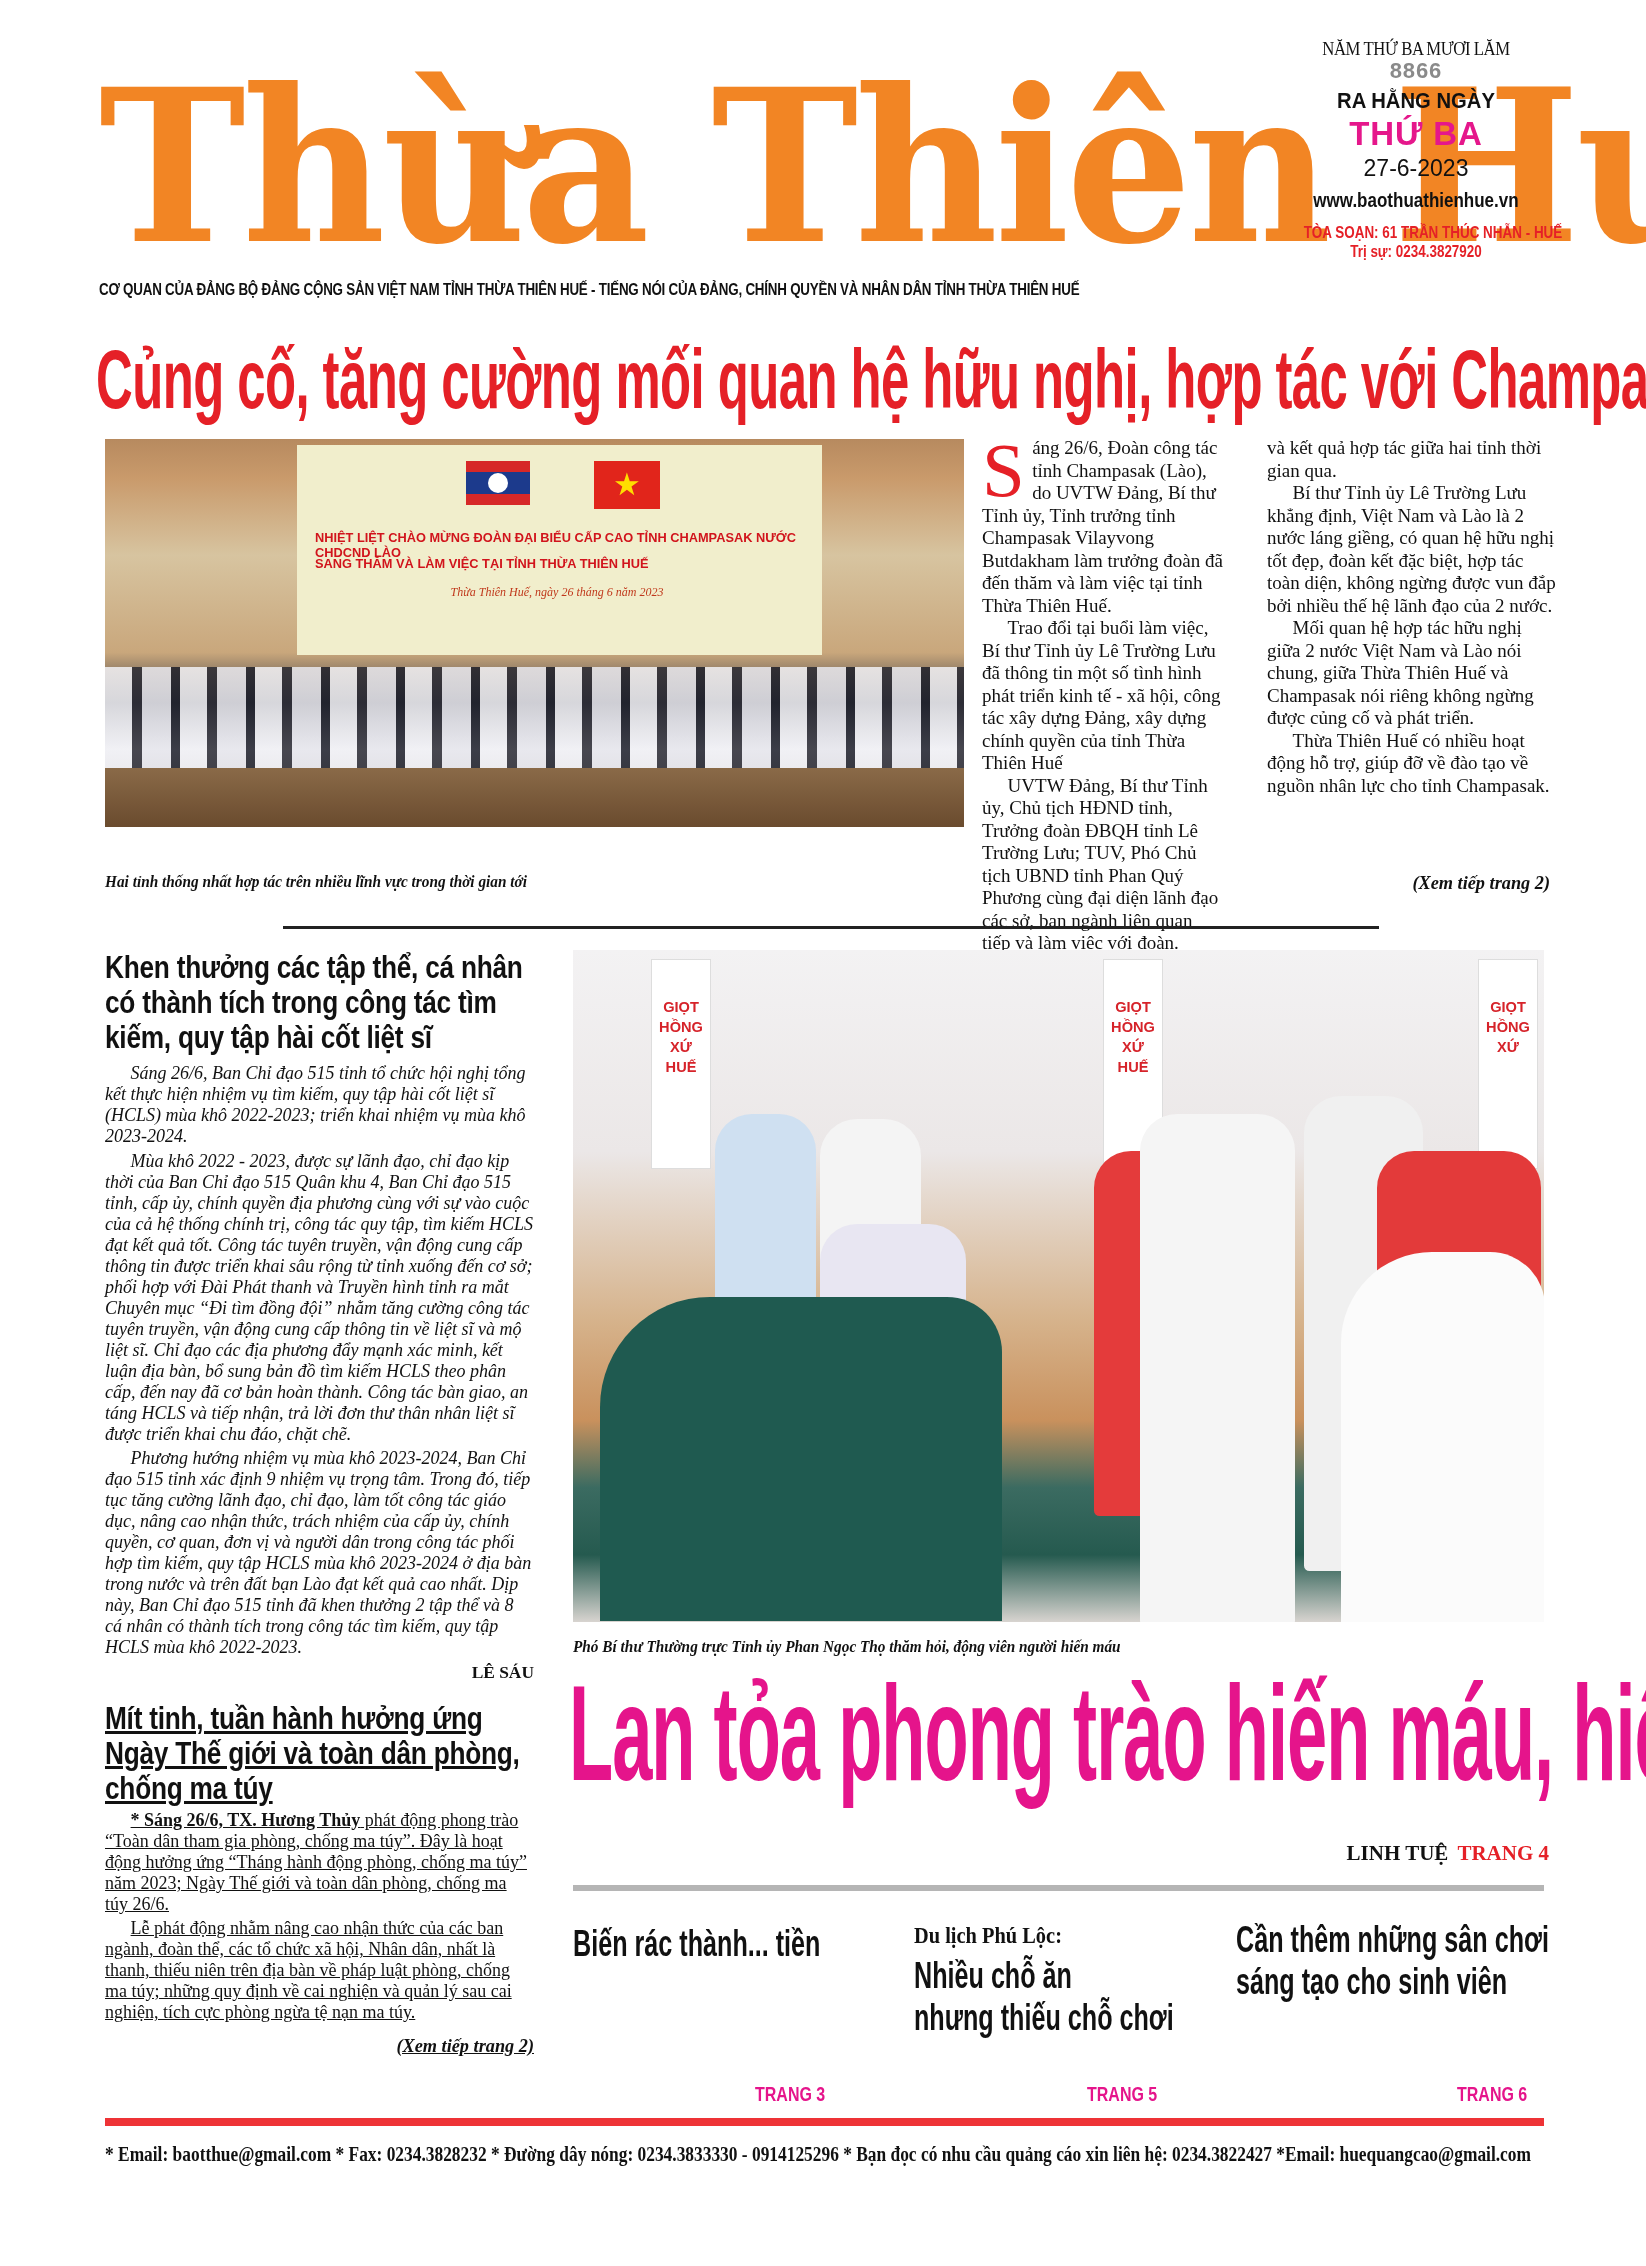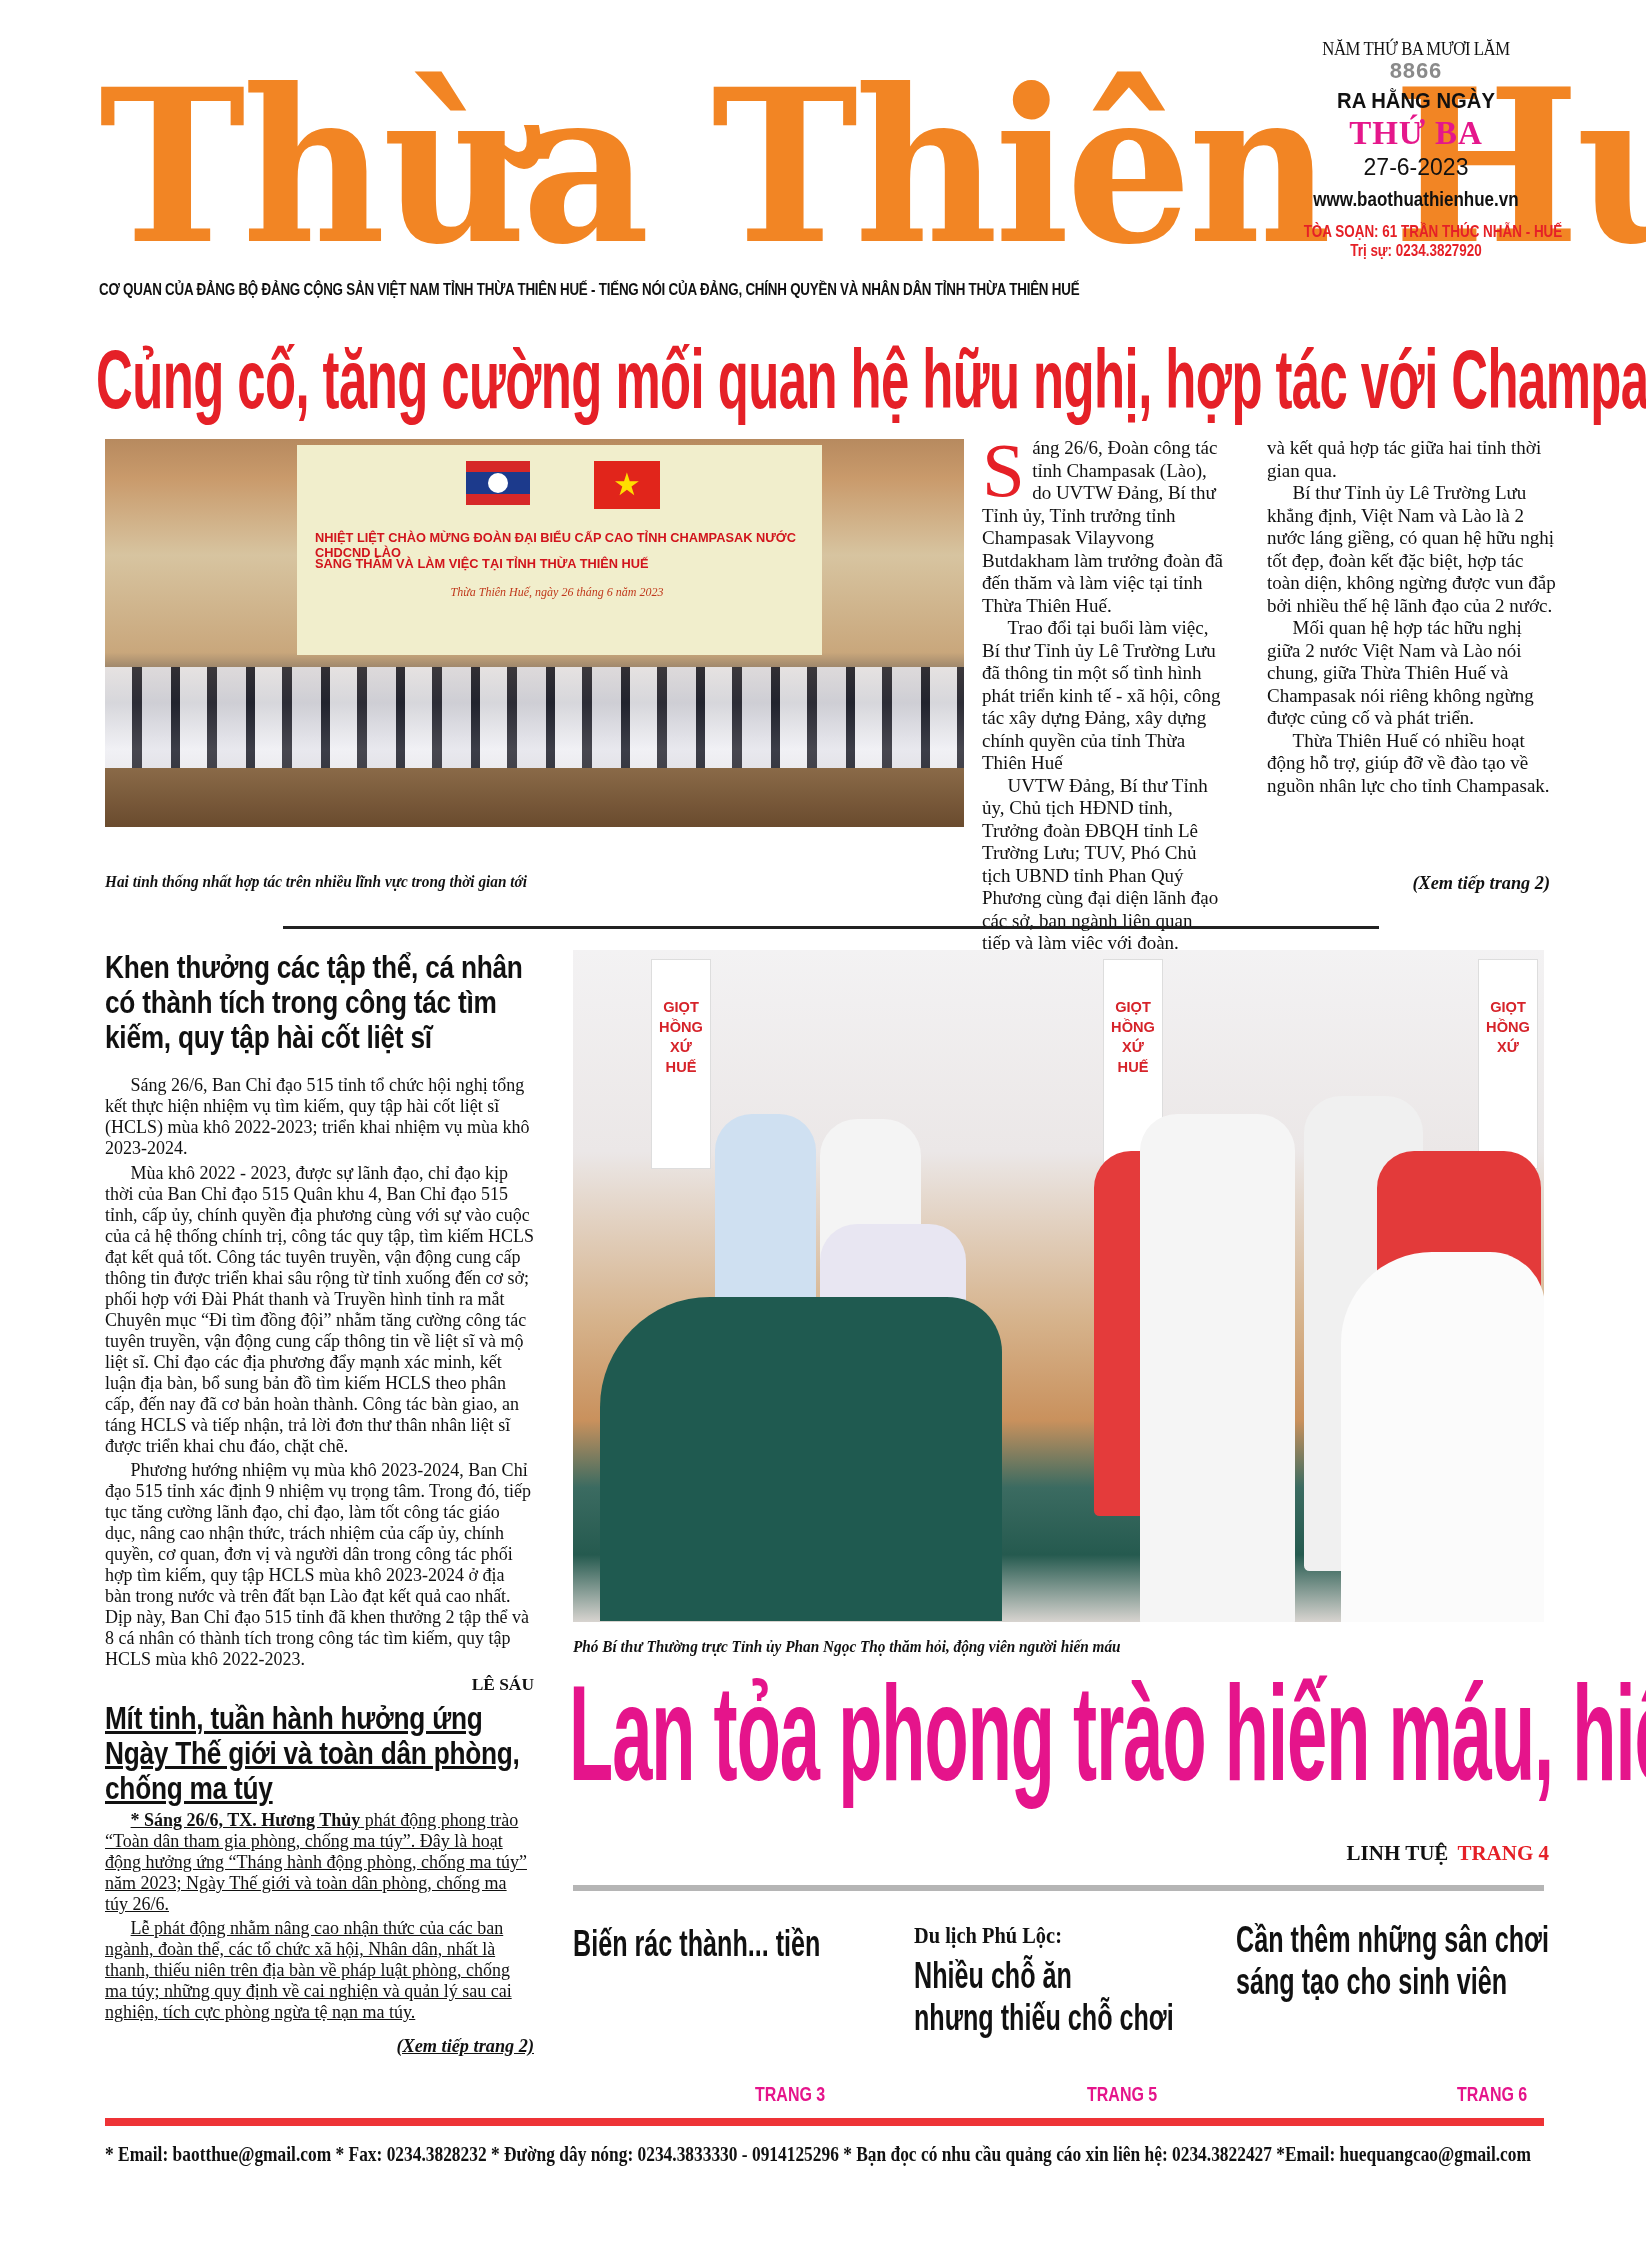--- a/index.html
+++ b/index.html
@@ -4,21 +4,21 @@
 <style>
   html,body{margin:0;padding:0;background:#fff;}
   body{width:1647px;height:2267px;position:relative;overflow:hidden;font-family:"Liberation Serif",serif;color:#111;}
   .abs{position:absolute;}
   
   .logo{left:99px;top:50px;width:1160px;height:233px;font-family:"DejaVu Serif",serif;font-weight:bold;color:#F28524;font-size:212px;line-height:233px;letter-spacing:-3.7px;transform:scaleX(0.93);transform-origin:left center;white-space:nowrap;}
   .info{left:1279px;top:38px;width:274px;text-align:center;}
   .info .year{font-family:"Liberation Serif",serif;font-size:19px;letter-spacing:-0.5px;transform:scaleX(0.88);display:block;color:#111;}
   .info .issue{font-family:"Liberation Sans",sans-serif;font-weight:bold;font-size:22px;color:#8a8a8a;line-height:22px;display:block;letter-spacing:0.9px;text-align:center;}
   .info .daily{font-family:"Liberation Sans",sans-serif;font-weight:bold;font-size:22px;display:block;margin-top:5.5px;transform:scaleX(0.92);}
-  .info .weekday{font-family:Liberation Serif, serif;font-weight:900;font-size:33px;color:#E5178B;display:block;margin-top:1.8px;letter-spacing:0.9px;}
+  .info .weekday{font-family:Liberation Sans, sans-serif;font-weight:900;font-size:33px;color:#E5178B;display:block;margin-top:1.8px;letter-spacing:0.9px;}
   .info .date{font-family:"Liberation Sans",sans-serif;font-size:23px;display:block;margin-top:1.8px;}
   .info .web{font-family:"Liberation Sans",sans-serif;font-weight:bold;font-size:20px;display:block;margin-top:7.3px;transform:scaleX(0.85);}
   .info .addr{font-family:"Liberation Sans",sans-serif;font-weight:bold;font-size:16.4px;color:#E52027;display:block;margin-top:11px;transform:scaleX(0.82);white-space:nowrap;}
   .info .tel{font-family:"Liberation Sans",sans-serif;font-weight:bold;font-size:16.4px;color:#E52027;display:block;transform:scaleX(0.82);}
   .tagline{left:99px;top:279px;width:1179px;font-family:"Liberation Sans",sans-serif;font-weight:bold;font-size:17.4px;white-space:nowrap;transform:scaleX(0.77);transform-origin:left center;letter-spacing:-0.3px;}
   
   .lead-head{left:96px;top:334px;width:1462px;font-family:"Liberation Sans",sans-serif;font-weight:bold;color:#E52027;font-size:84px;line-height:91px;white-space:nowrap;transform:scaleX(0.605);transform-origin:left center;letter-spacing:-0.9px;}
   .photo{background:#ccc;overflow:hidden;}
   .photo1{left:105px;top:439px;width:859px;height:388px;background:linear-gradient(180deg,#b78a5f 0%,#c99a6b 10%,#d7c4a0 30%,#c9a77c 55%,#3c3c44 68%,#e9e9ef 80%,#7a6a58 100%);}
   .photo1 .screen{position:absolute;left:192px;top:5.5px;width:525px;height:210px;background:#f1eecc;}
@@ -114,21 +114,21 @@
   <p>Bí thư Tỉnh ủy Lê Trường Lưu khẳng định, Việt Nam và Lào là 2 nước láng giềng, có quan hệ hữu nghị tốt đẹp, đoàn kết đặc biệt, hợp tác toàn diện, không ngừng được vun đắp bởi nhiều thế hệ lãnh đạo của 2 nước.</p>
   <p>Mối quan hệ hợp tác hữu nghị giữa 2 nước Việt Nam và Lào nói chung, giữa Thừa Thiên Huế và Champasak nói riêng không ngừng được củng cố và phát triển.</p>
   <p>Thừa Thiên Huế có nhiều hoạt động hỗ trợ, giúp đỡ về đào tạo về nguồn nhân lực cho tỉnh Champasak.</p>
 </div>
 <div class="abs more more1">(Xem tiếp trang 2)</div>
 
 <div class="abs divider"></div>
 
 <div class="abs side" style="top:950px;">
   <div class="side-head">Khen thưởng các tập thể, cá nhân có thành tích trong công tác tìm kiếm, quy tập hài cốt liệt sĩ</div>
-  <div class="body" style="margin-top:20px;">
+  <div class="body" style="margin-top:8px;font-style:italic;">
     <p>Sáng 26/6, Ban Chỉ đạo 515 tỉnh tổ chức hội nghị tổng kết thực hiện nhiệm vụ tìm kiếm, quy tập hài cốt liệt sĩ (HCLS) mùa khô 2022-2023; triển khai nhiệm vụ mùa khô 2023-2024.</p>
     <p>Mùa khô 2022 - 2023, được sự lãnh đạo, chỉ đạo kịp thời của Ban Chỉ đạo 515 Quân khu 4, Ban Chỉ đạo 515 tỉnh, cấp ủy, chính quyền địa phương cùng với sự vào cuộc của cả hệ thống chính trị, công tác quy tập, tìm kiếm HCLS đạt kết quả tốt. Công tác tuyên truyền, vận động cung cấp thông tin được triển khai sâu rộng từ tỉnh xuống đến cơ sở; phối hợp với Đài Phát thanh và Truyền hình tỉnh ra mắt Chuyên mục “Đi tìm đồng đội” nhằm tăng cường công tác tuyên truyền, vận động cung cấp thông tin về liệt sĩ và mộ liệt sĩ. Chỉ đạo các địa phương đẩy mạnh xác minh, kết luận địa bàn, bổ sung bản đồ tìm kiếm HCLS theo phân cấp, đến nay đã cơ bản hoàn thành. Công tác bàn giao, an táng HCLS và tiếp nhận, trả lời đơn thư thân nhân liệt sĩ được triển khai chu đáo, chặt chẽ.</p>
     <p>Phương hướng nhiệm vụ mùa khô 2023-2024, Ban Chỉ đạo 515 tỉnh xác định 9 nhiệm vụ trọng tâm. Trong đó, tiếp tục tăng cường lãnh đạo, chỉ đạo, làm tốt công tác giáo dục, nâng cao nhận thức, trách nhiệm của cấp ủy, chính quyền, cơ quan, đơn vị và người dân trong công tác phối hợp tìm kiếm, quy tập HCLS mùa khô 2023-2024 ở địa bàn trong nước và trên đất bạn Lào đạt kết quả cao nhất. Dịp này, Ban Chỉ đạo 515 tỉnh đã khen thưởng 2 tập thể và 8 cá nhân có thành tích trong công tác tìm kiếm, quy tập HCLS mùa khô 2022-2023.</p>
   </div>
   <div class="byline">LÊ SÁU</div>
 </div>
 
 <div class="abs side" style="top:1701px;text-decoration:underline;">
   <div class="side-head">Mít tinh, tuần hành hưởng ứng Ngày Thế giới và toàn dân phòng, chống ma túy</div>
   <div class="body" style="margin-top:3.7px;">

